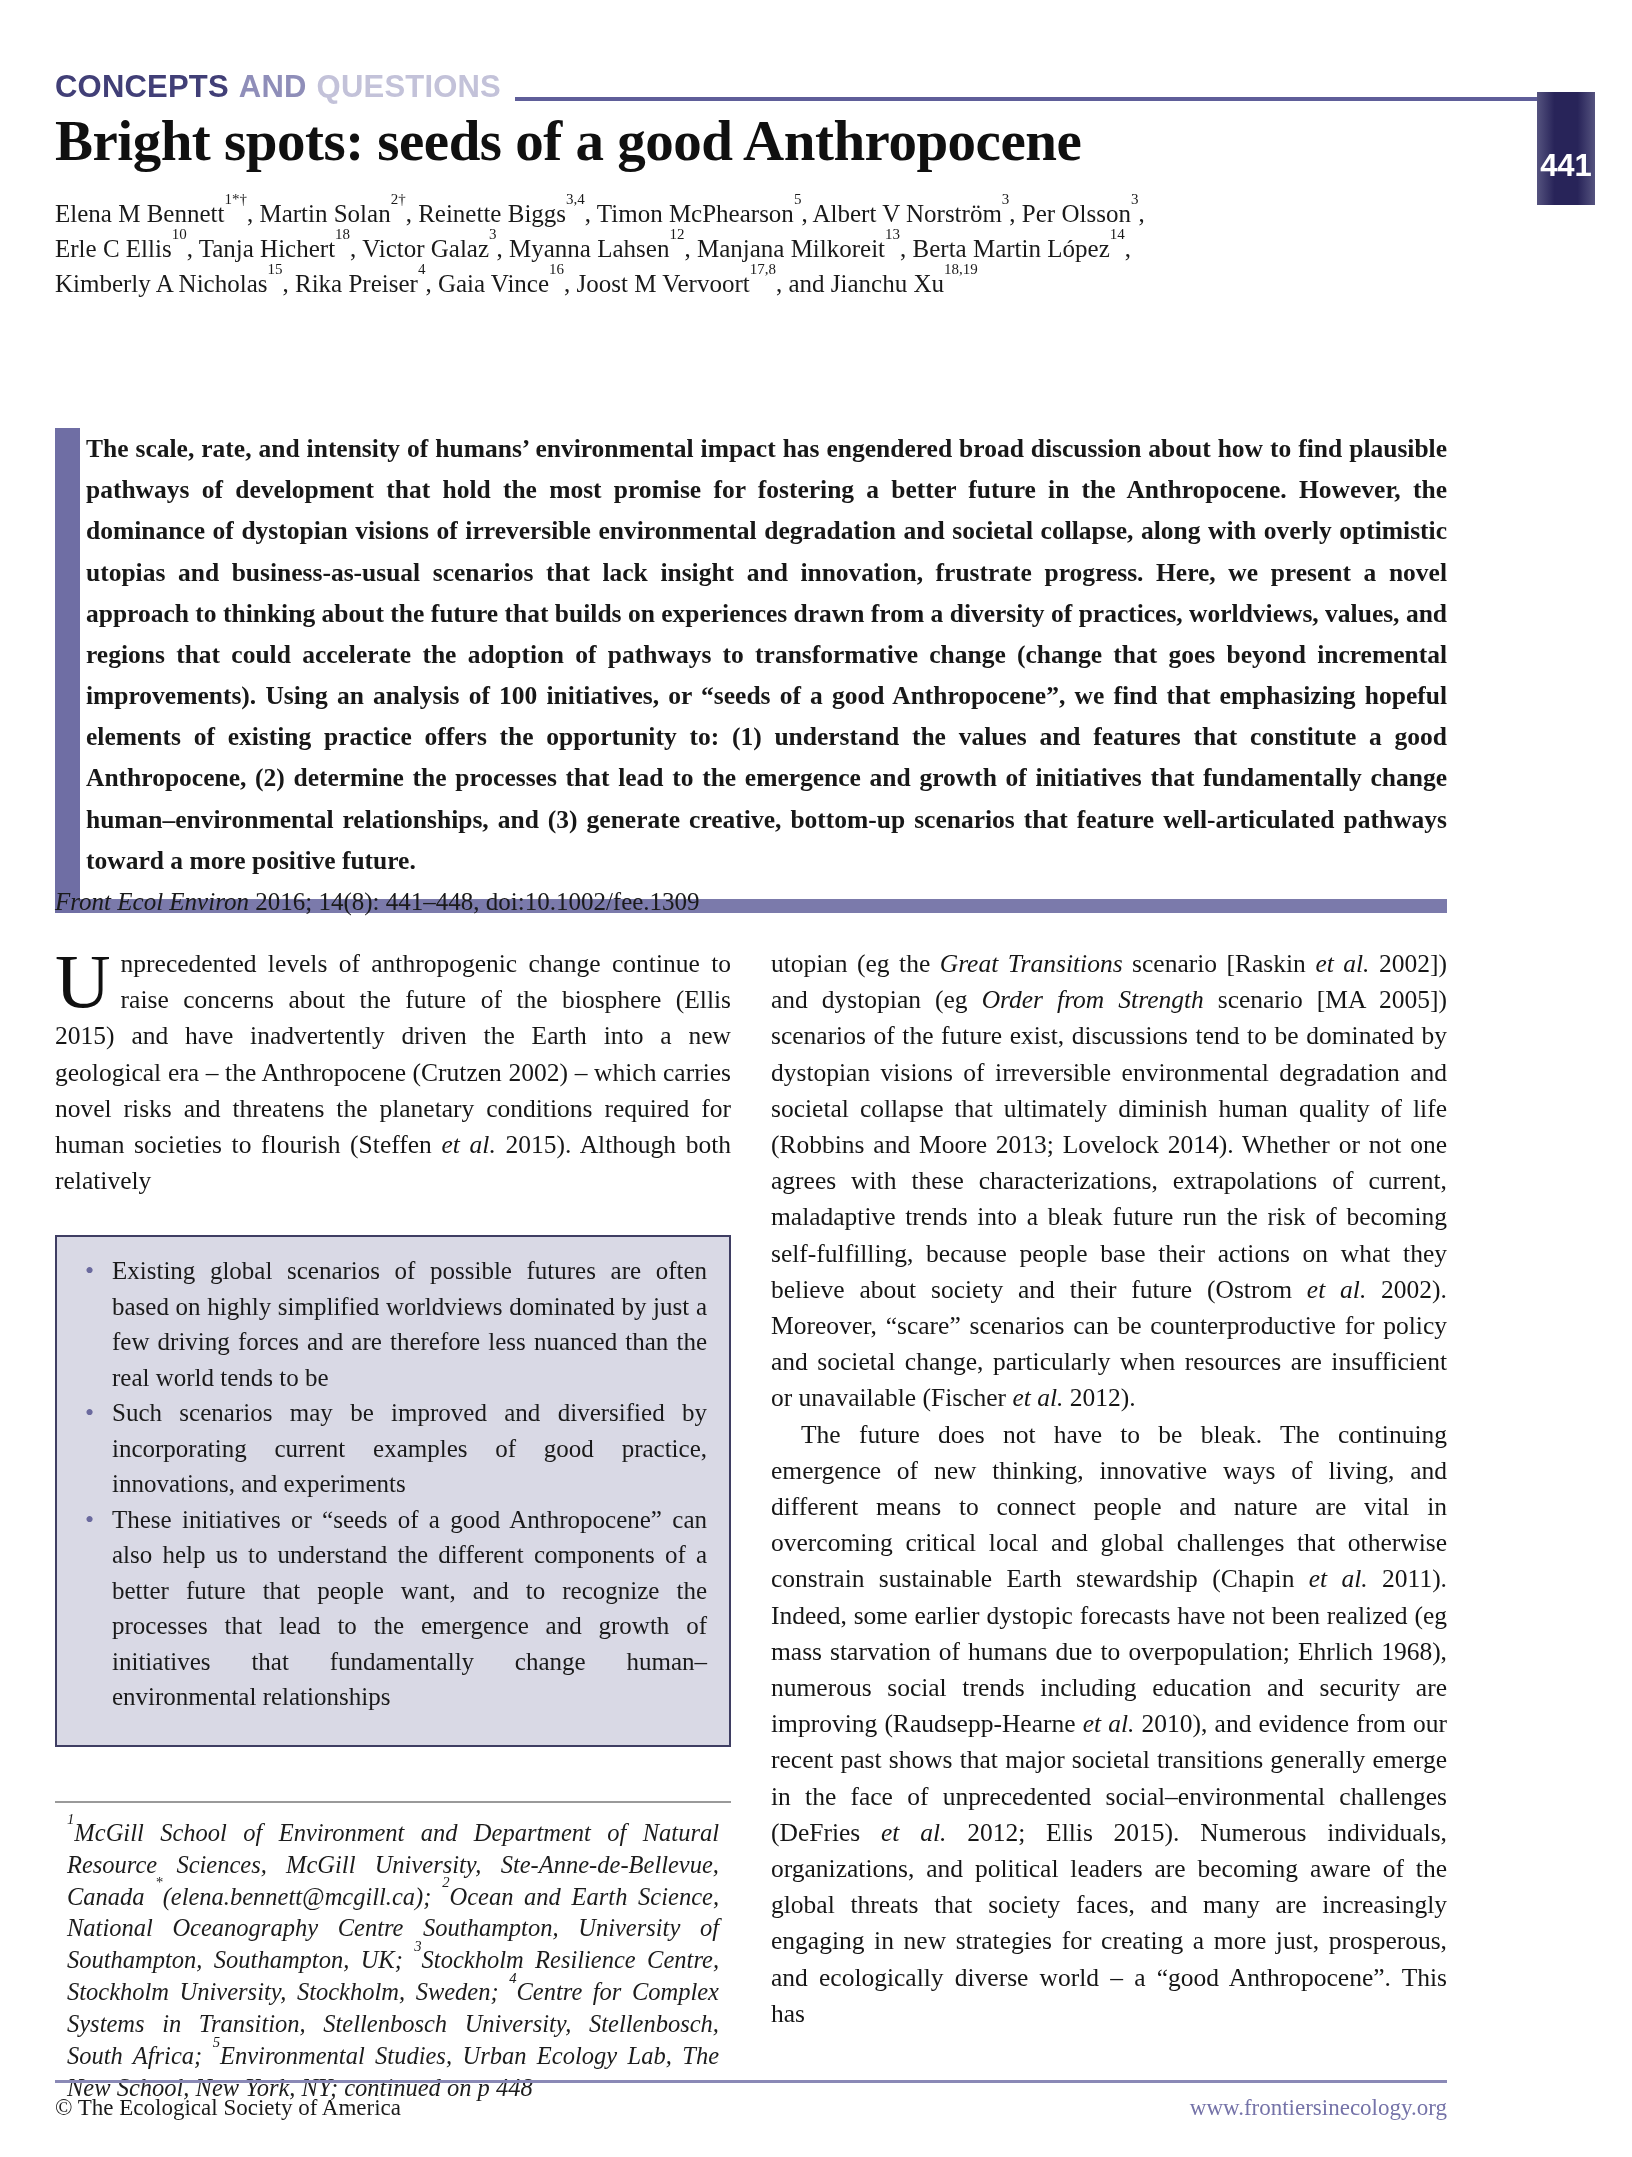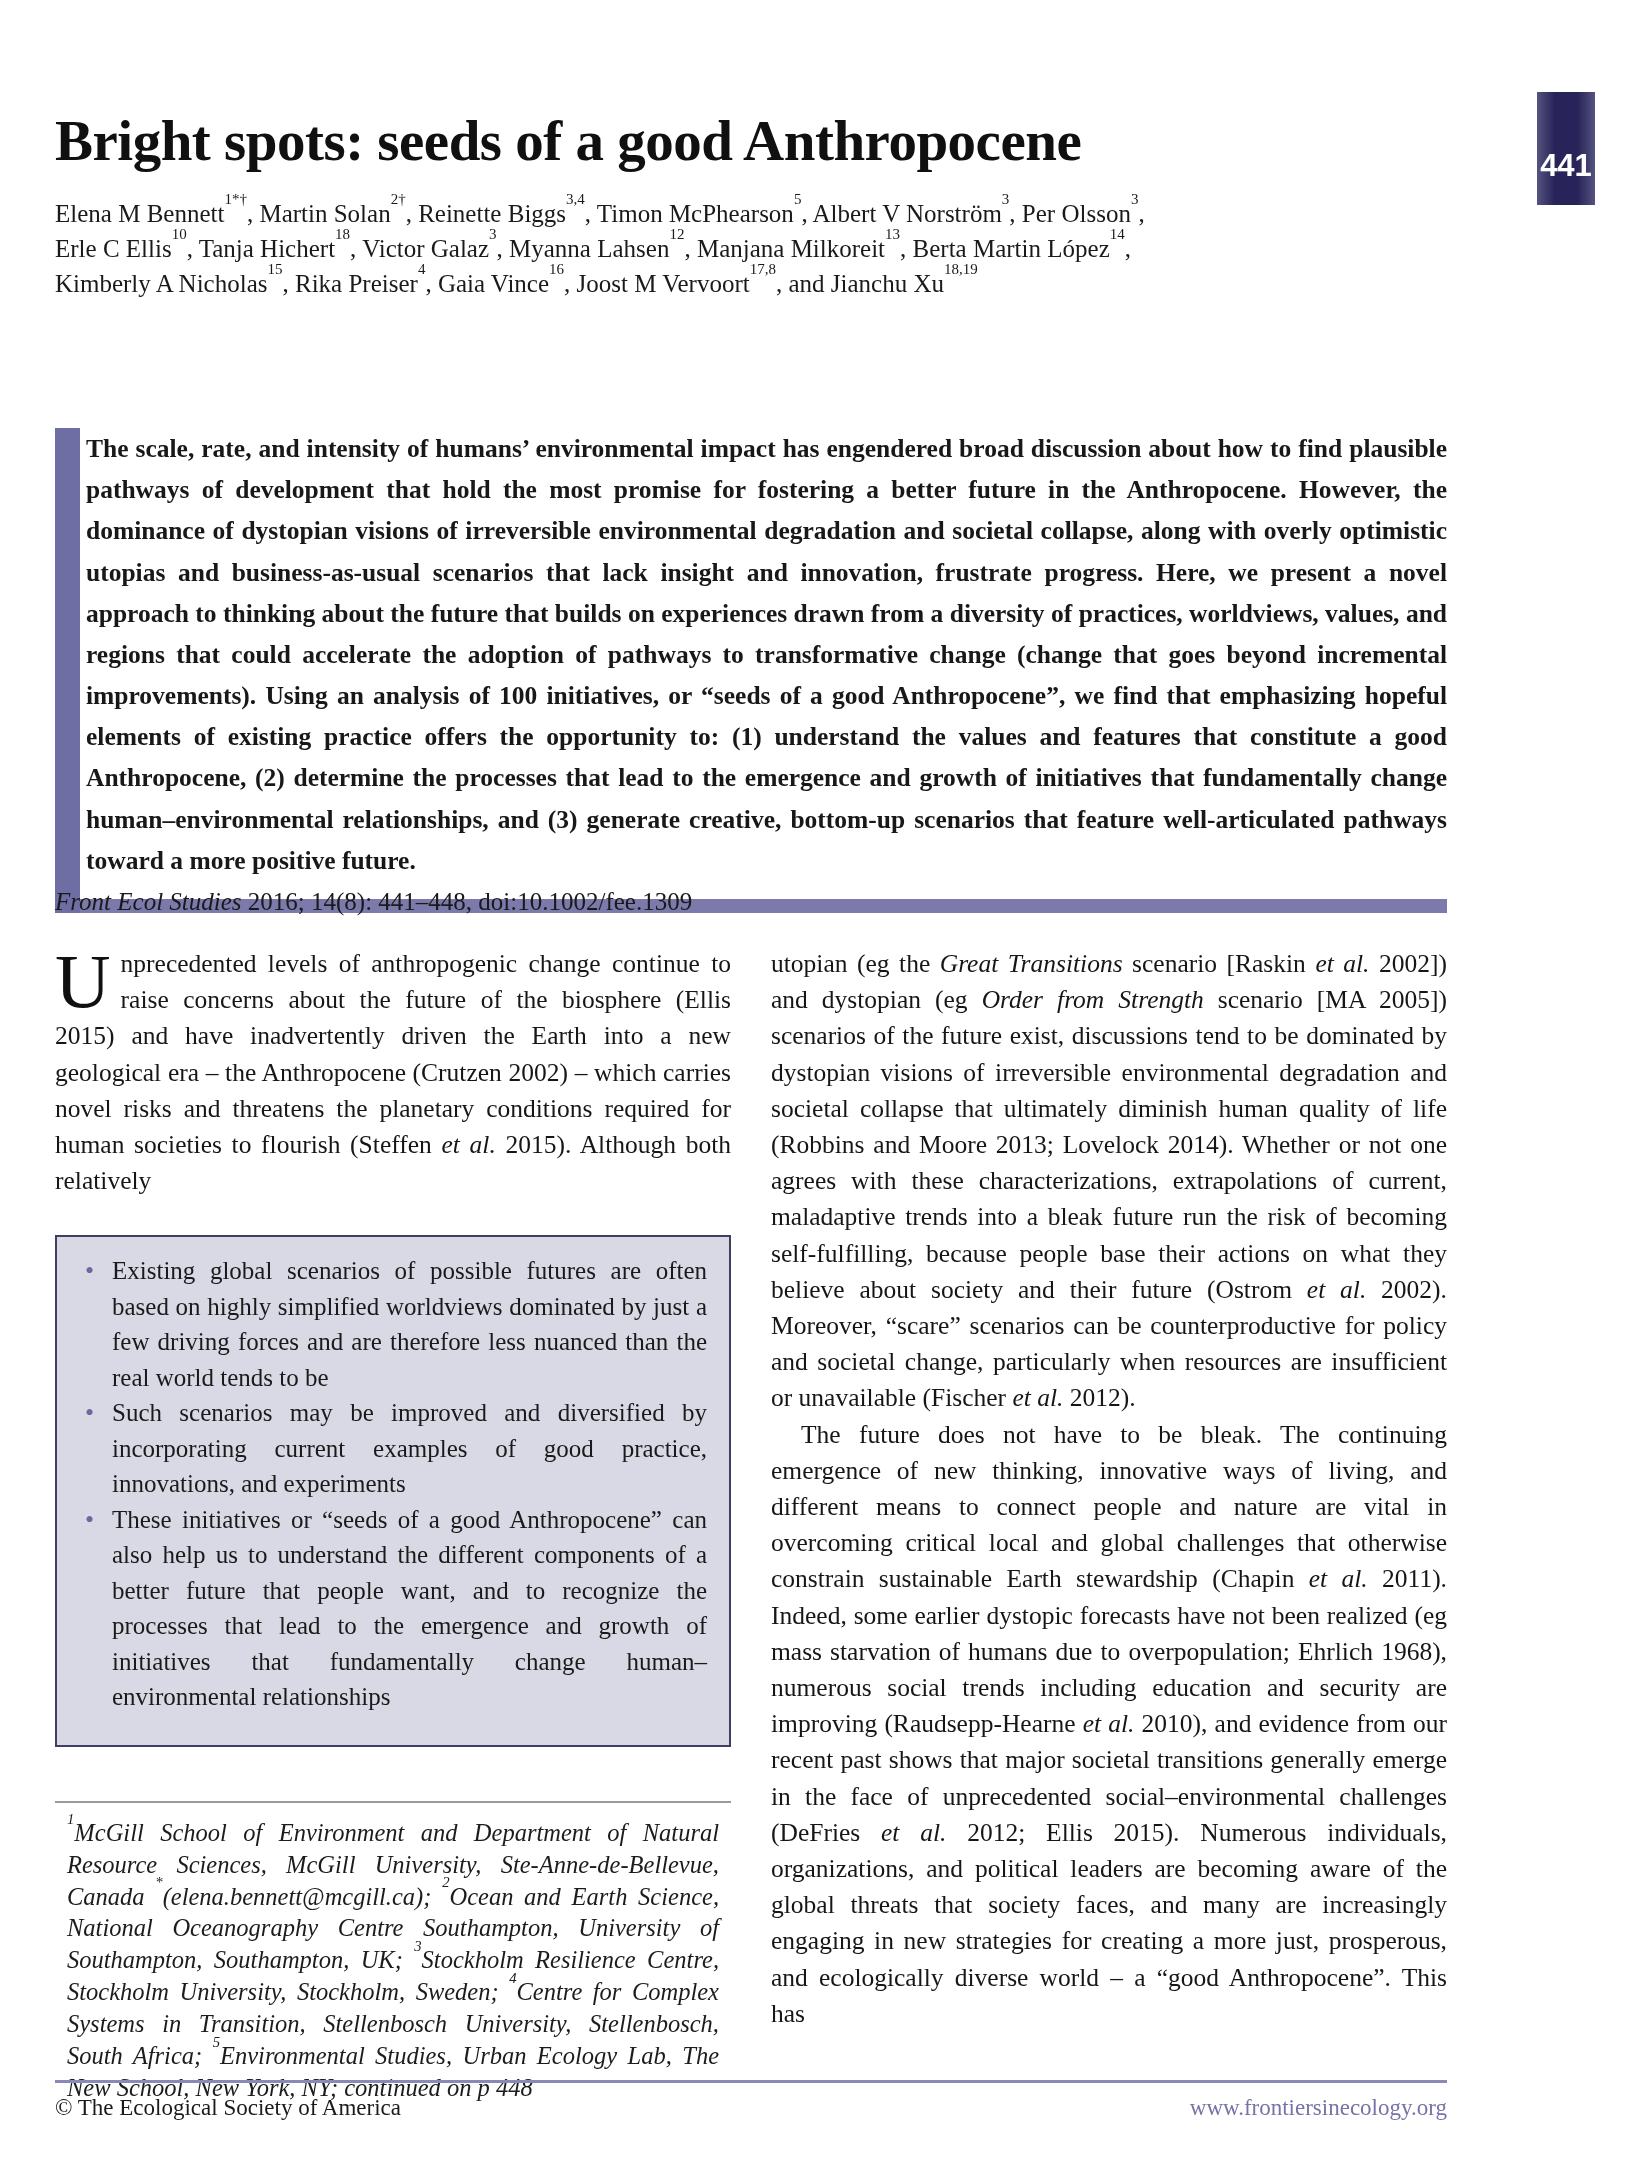--- a/index.html
+++ b/index.html
@@ -89,38 +89,44 @@
   .footer-rule { height:3px; background:#8a89b6; }
   .footer-row { display:flex; justify-content:space-between; margin-top:12px; font-size:23px; }
   .footer-left { color:#1a1a1a; }
   .footer-right { color:#7573a8; text-decoration:none; }
 </style>
 </head>
 <body>
 
 <div class="page">
 
+  <div class="rubric-row">
+    <span class="rubric-1">CONCEPTS</span>
+    <span class="rubric-2">AND</span>
+    <span class="rubric-3">QUESTIONS</span>
+    <span class="rubric-rule"></span>
+  </div>
 
   <div class="page-badge">441</div>
 
   <h1 class="title">Bright spots: seeds of a good Anthropocene</h1>
 
   <div class="authors">
       <div><span>Elena M Bennett</span><sup>1*†</sup><span>, Martin Solan</span><sup>2†</sup><span>, Reinette Biggs</span><sup>3,4</sup><span>, Timon McPhearson</span><sup>5</sup><span>, Albert V Norström</span><sup>3</sup><span>, Per Olsson</span><sup>3</sup><span>,</span></div>
       <div><span>Erle C Ellis</span><sup>10</sup><span>, Tanja Hichert</span><sup>18</sup><span>, Victor Galaz</span><sup>3</sup><span>, Myanna Lahsen</span><sup>12</sup><span>, Manjana Milkoreit</span><sup>13</sup><span>, Berta Martin López</span><sup>14</sup><span>,</span></div>
       <div><span>Kimberly A Nicholas</span><sup>15</sup><span>, Rika Preiser</span><sup>4</sup><span>, Gaia Vince</span><sup>16</sup><span>, Joost M Vervoort</span><sup>17,8</sup><span>, and Jianchu Xu</span><sup>18,19</sup></div>
     </div>
 
   <div class="abstract-block">
     <div class="abstract-bar"></div>
     <p class="abstract-text">The scale, rate, and intensity of humans’ environmental impact has engendered broad discussion about how to find plausible pathways of development that hold the most promise for fostering a better future in the Anthropocene. However, the dominance of dystopian visions of irreversible environmental degradation and societal collapse, along with overly optimistic utopias and business-as-usual scenarios that lack insight and innovation, frustrate progress. Here, we present a novel approach to thinking about the future that builds on experiences drawn from a diversity of practices, worldviews, values, and regions that could accelerate the adoption of pathways to transformative change (change that goes beyond incremental improvements). Using an analysis of 100 initiatives, or “seeds of a good Anthropocene”, we find that emphasizing hopeful elements of existing practice offers the opportunity to: (1) understand the values and features that constitute a good Anthropocene, (2) determine the processes that lead to the emergence and growth of initiatives that fundamentally change human–environmental relationships, and (3) generate creative, bottom-up scenarios that feature well-articulated pathways toward a more positive future.</p>
     <div class="abstract-bottom"></div>
   </div>
 
-  <div class="citation"><span class="it">Front Ecol Studies</span><span> 2016; 14(8): 441–448, doi:10.1002/fee.1309</span></div>
+  <div class="citation"><span class="it">Front Ecol Environ</span><span> 2016; 14(8): 441–448, doi:10.1002/fee.1309</span></div>
 
   <div class="columns">
     <div class="col">
       <p class="body-par"><span class="dropcap">U</span><span><span>nprecedented levels of anthropogenic change continue to raise concerns about the future of the biosphere (Ellis 2015) and have inadvertently driven the Earth into a new geological era – the Anthropocene (Crutzen 2002) – which carries novel risks and threatens the planetary conditions required for human societies to flourish (Steffen </span><span class="it">et al.</span><span> 2015). Although both relatively</span></span></p>
 
       <div class="nutshell">
         <ul class="nutshell-list">
             <li>Existing global scenarios of possible futures are often based on highly simplified worldviews dominated by just a few driving forces and are therefore less nuanced than the real world tends to be</li>
             <li>Such scenarios may be improved and diversified by incorporating current examples of good practice, innovations, and experiments</li>
             <li>These initiatives or “seeds of a good Anthropocene” can also help us to understand the different components of a better future that people want, and to recognize the processes that lead to the emergence and growth of initiatives that fundamentally change human–environmental relationships</li>

